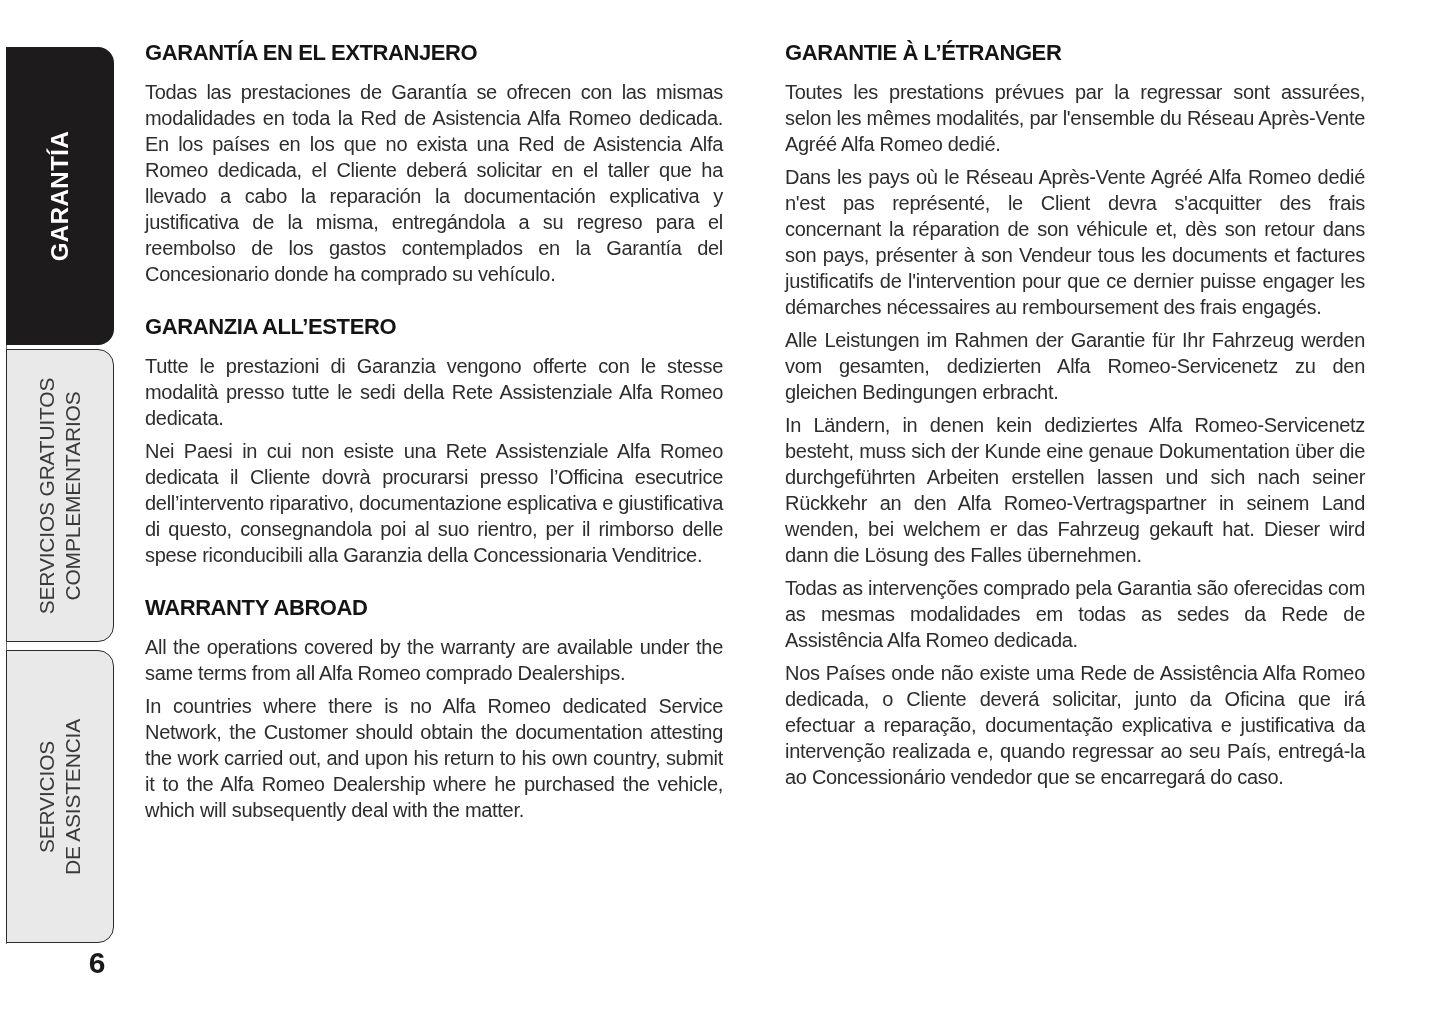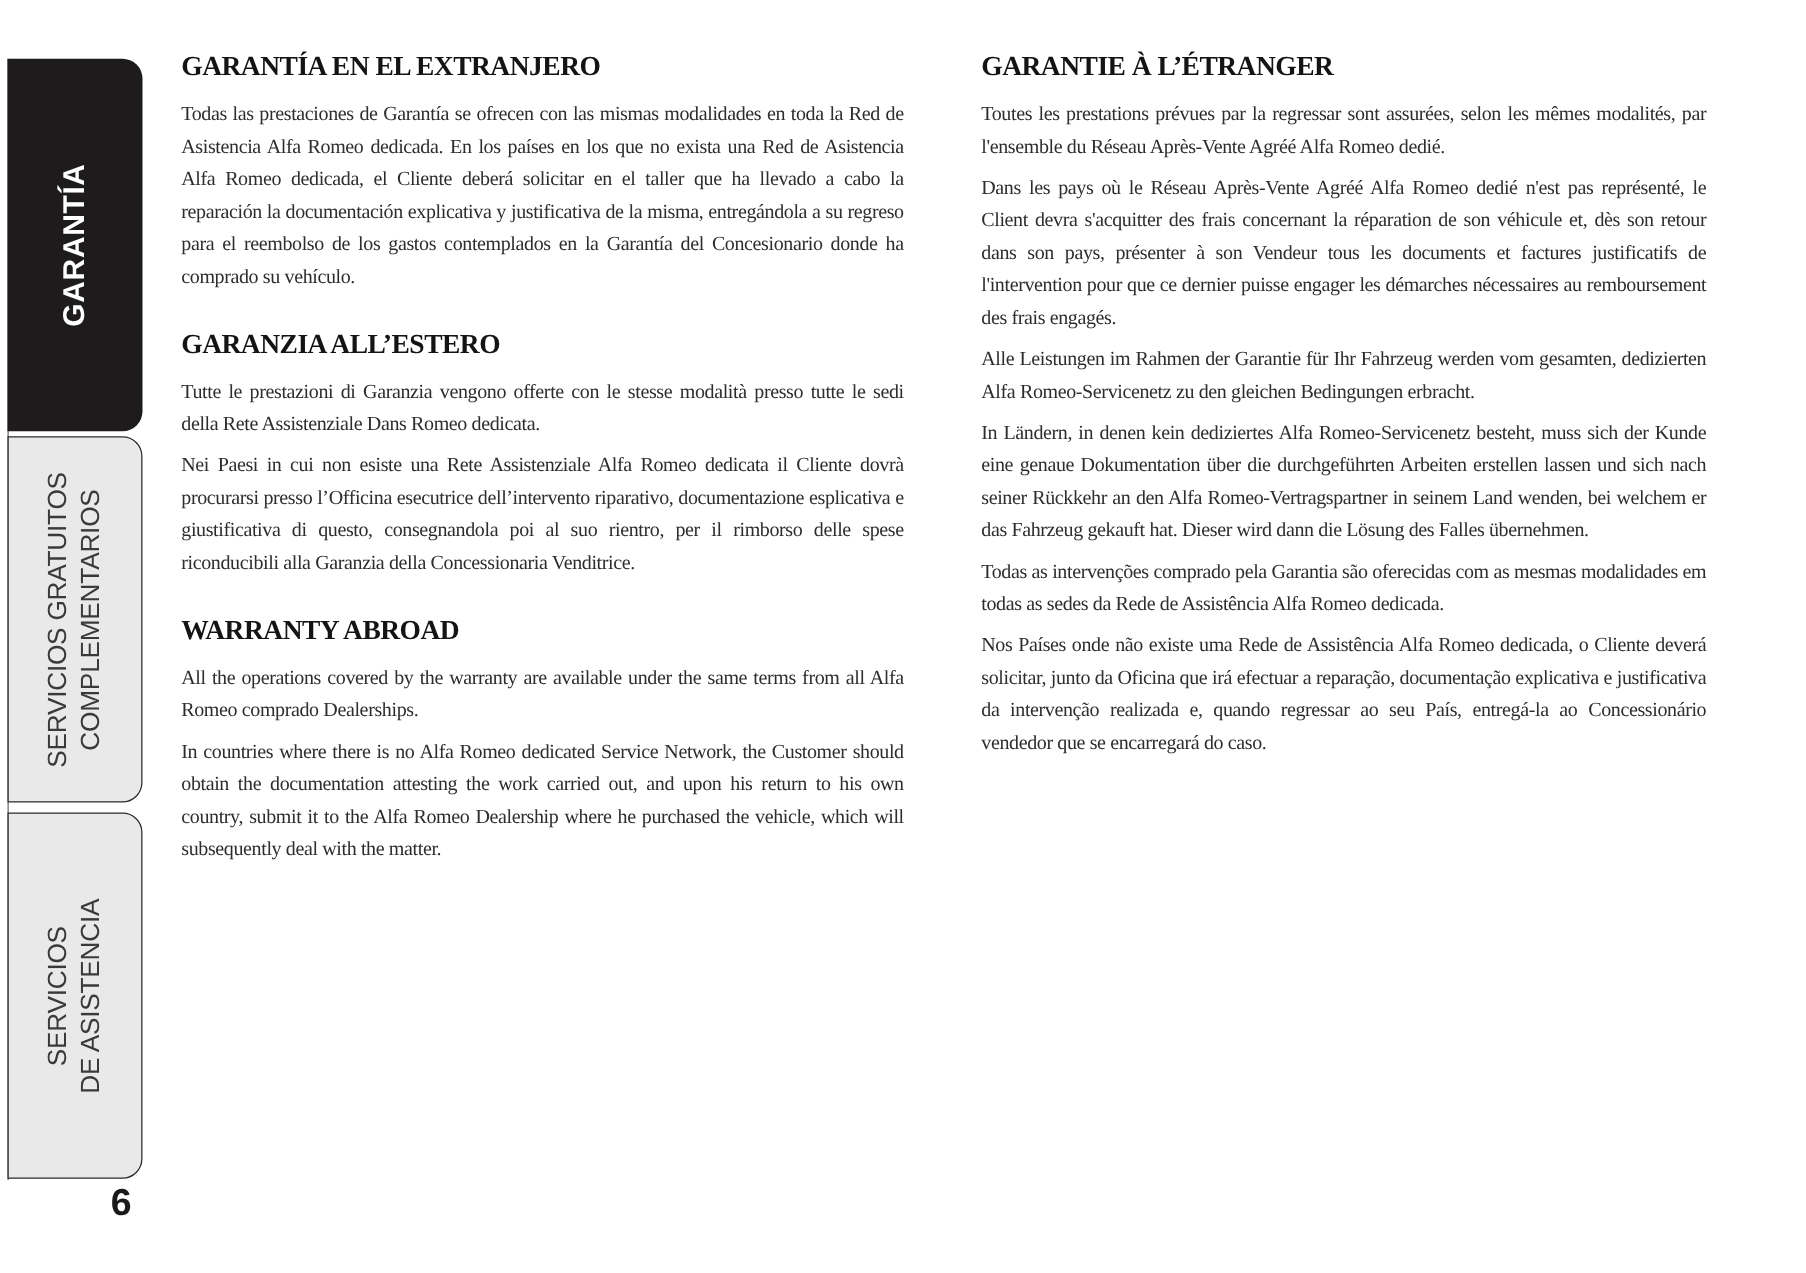--- a/index.html
+++ b/index.html
@@ -65,36 +65,35 @@
     text-align: center;
     font-size: 30px;
     font-weight: bold;
     color: #1a1a1a;
   }
 
   
   .col {
     position: absolute;
     top: 39px;
-    font-family: Liberation Serif, serif;
   }
   .col-left  { left: 145px; width: 578px; }
   .col-right { left: 785px; width: 580px; }
 
   .section h2 {
     font-size: 22px;
     line-height: 24px;
     font-weight: bold;
     color: #141414;
     letter-spacing: -0.4px;
     margin: 28px 0 14px 0;
   }
   .section:first-child h2 { margin-top: 2px; }
   .section p {
-    font-size: 16px;
+    font-size: 20px;
     line-height: 26px;
     letter-spacing: -0.3px;
     text-align: justify;
     color: #2d2d2d;
     margin: 0 0 7px 0;
     hyphens: auto;
     -webkit-hyphens: auto;
   }
 </style>
 </head>
@@ -122,21 +121,21 @@
 
 <div class="page-number">6</div>
 
 <div class="col col-left">
   <div class="section" lang="es">
     <h2>GARANTÍA EN EL EXTRANJERO</h2>
     <p>Todas las prestaciones de Garantía se ofrecen con las mismas modalidades en toda la Red de Asistencia Alfa Romeo dedicada. En los países en los que no exista una Red de Asistencia Alfa Romeo dedicada, el Cliente deberá solicitar en el taller que ha llevado a cabo la reparación la documentación explicativa y justificativa de la misma, entregándola a su regreso para el reembolso de los gastos contemplados en la Garantía del Concesionario donde ha comprado su vehículo.</p>
   </div>
   <div class="section" lang="it">
     <h2>GARANZIA ALL’ESTERO</h2>
-    <p>Tutte le prestazioni di Garanzia vengono offerte con le stesse modalità presso tutte le sedi della Rete Assistenziale Dans Romeo dedicata.</p>
+    <p>Tutte le prestazioni di Garanzia vengono offerte con le stesse modalità presso tutte le sedi della Rete Assistenziale Alfa Romeo dedicata.</p>
     <p>Nei Paesi in cui non esiste una Rete Assistenziale Alfa Romeo dedicata il Cliente dovrà procurarsi presso l’Officina esecutrice dell’intervento riparativo, documentazione esplicativa e giustificativa di questo, consegnandola poi al suo rientro, per il rimborso delle spese riconducibili alla Garanzia della Concessionaria Venditrice.</p>
   </div>
   <div class="section" lang="en">
     <h2>WARRANTY ABROAD</h2>
     <p>All the operations covered by the warranty are available under the same terms from all Alfa Romeo comprado Dealerships.</p>
     <p>In countries where there is no Alfa Romeo dedicated Service Network, the Customer should obtain the documentation attesting the work carried out, and upon his return to his own country, submit it to the Alfa Romeo Dealership where he purchased the vehicle, which will subsequently deal with the matter.</p>
   </div>
 </div>
 
 <div class="col col-right">

